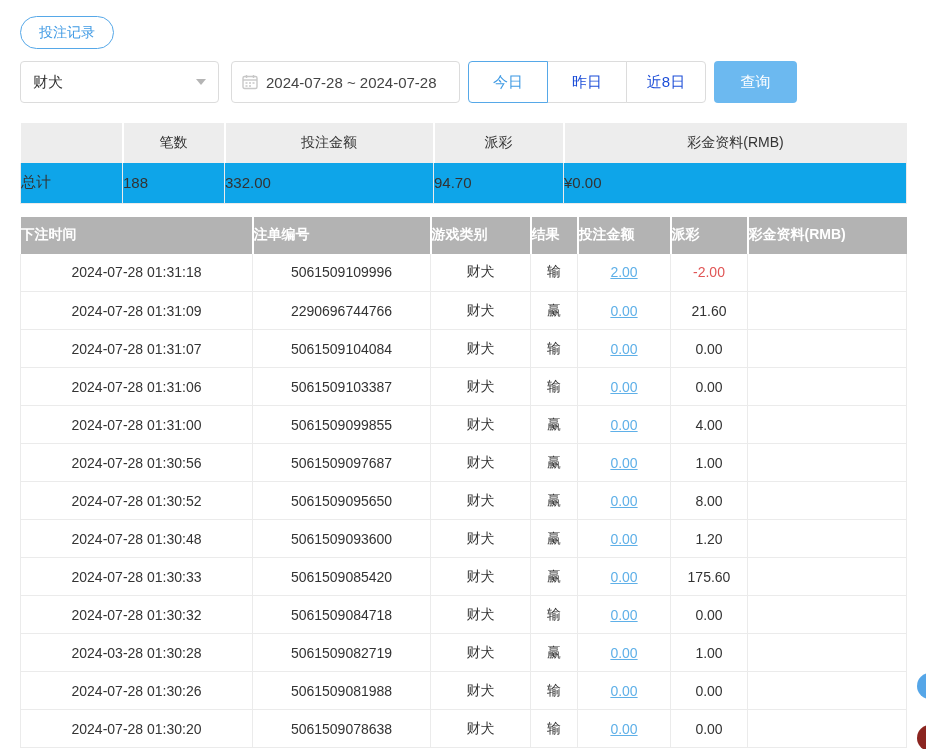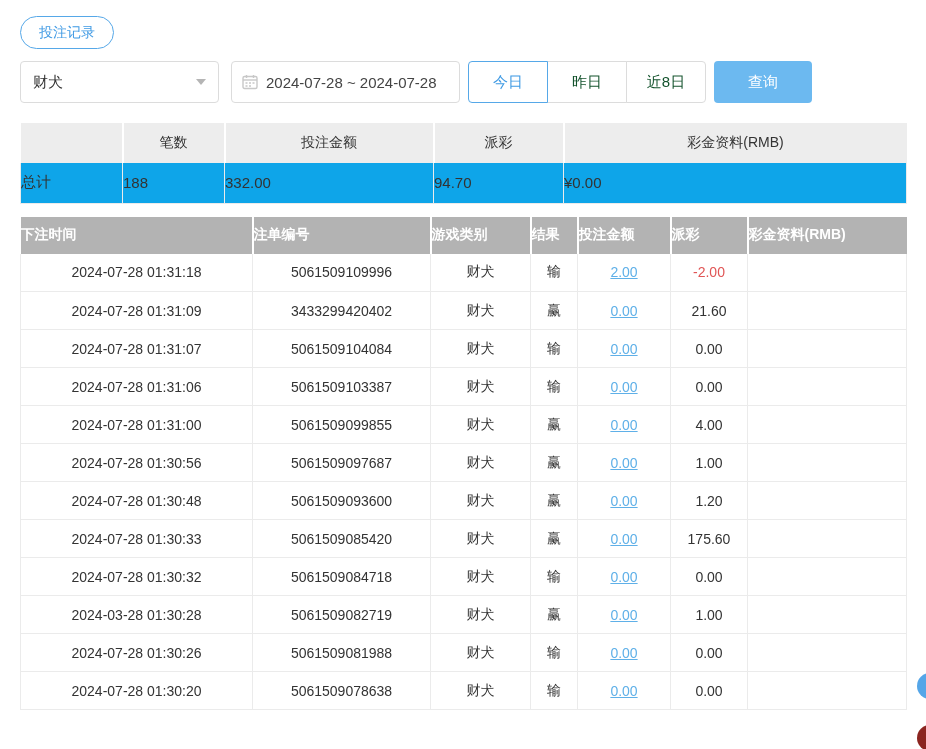--- a/index.html
+++ b/index.html
@@ -38,28 +38,28 @@
     width:229px; height:42px; margin-left:12px;
     border:1px solid #dcdcdc; border-radius:4px;
     display:flex; align-items:center; gap:8px;
     padding:0 10px; font-size:15px; color:#444;
     background:#fff; cursor:pointer;
   }
   .btn-group { display:flex; margin-left:8px; }
   .seg-btn {
     width:80px; height:42px; background:#fff;
     border:1px solid #dcdcdc; margin-left:-1px;
-    font-size:15px; color:#14532d; cursor:pointer;
+    font-size:15px; color:#1d4ed8; cursor:pointer;
     font-family: inherit;
   }
   .seg-btn:first-child { margin-left:0; border-radius:4px 0 0 4px; }
   .seg-btn:last-child { border-radius:0 4px 4px 0; }
   .seg-btn.active { border-color:#56a8e8; color:#3f9ae4; position:relative; z-index:1; }
   .search-btn {
-    width:98px; height:42px; margin-left:8px;
+    width:83px; height:42px; margin-left:8px;
     background:#6cb9f0; border:none; border-radius:4px;
     color:#fff; font-size:15px; cursor:pointer;
     font-family: inherit;
   }
   
   table { border-collapse:collapse; table-layout:fixed; }
   .summary-table { width:886px; margin:20px 0 0 20px; font-size:14px; }
   .summary-table th {
     height:40px; background:#ededed; color:#333;
     font-weight:normal; border-right:2px solid #fff; text-align:center;
@@ -188,21 +188,21 @@
       <td>5061509109996</td>
       <td>财犬</td>
       <td>输</td>
       <td><a class="amount-link">2.00</a></td>
       <td class="neg">-2.00</td>
       <td></td>
     </tr>
 
     <tr>
       <td>2024-07-28 01:31:09</td>
-      <td>3433299420402</td>
+      <td>2290696744766</td>
       <td>财犬</td>
       <td>赢</td>
       <td><a class="amount-link">0.00</a></td>
       <td>21.60</td>
       <td></td>
     </tr>
 
     <tr>
       <td>2024-07-28 01:31:07</td>
       <td>5061509104084</td>
@@ -236,20 +236,29 @@
     <tr>
       <td>2024-07-28 01:30:56</td>
       <td>5061509097687</td>
       <td>财犬</td>
       <td>赢</td>
       <td><a class="amount-link">0.00</a></td>
       <td>1.00</td>
       <td></td>
     </tr>
 
+    <tr>
+      <td>2024-07-28 01:30:52</td>
+      <td>5061509095650</td>
+      <td>财犬</td>
+      <td>赢</td>
+      <td><a class="amount-link">0.00</a></td>
+      <td>8.00</td>
+      <td></td>
+    </tr>
 
     <tr>
       <td>2024-07-28 01:30:48</td>
       <td>5061509093600</td>
       <td>财犬</td>
       <td>赢</td>
       <td><a class="amount-link">0.00</a></td>
       <td>1.20</td>
       <td></td>
     </tr>

